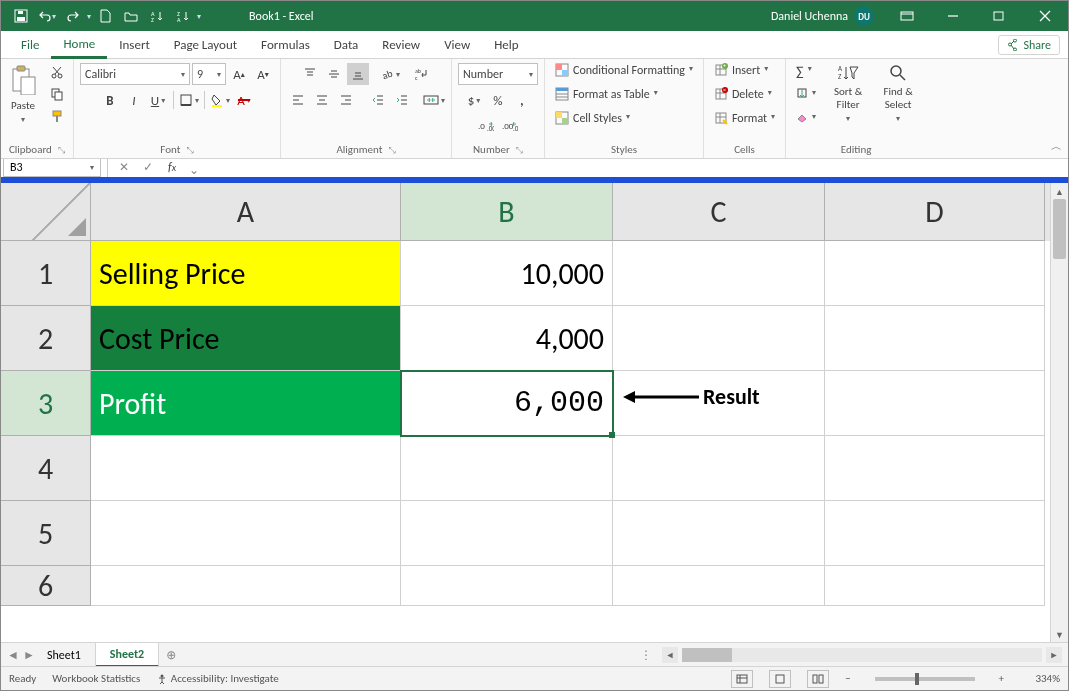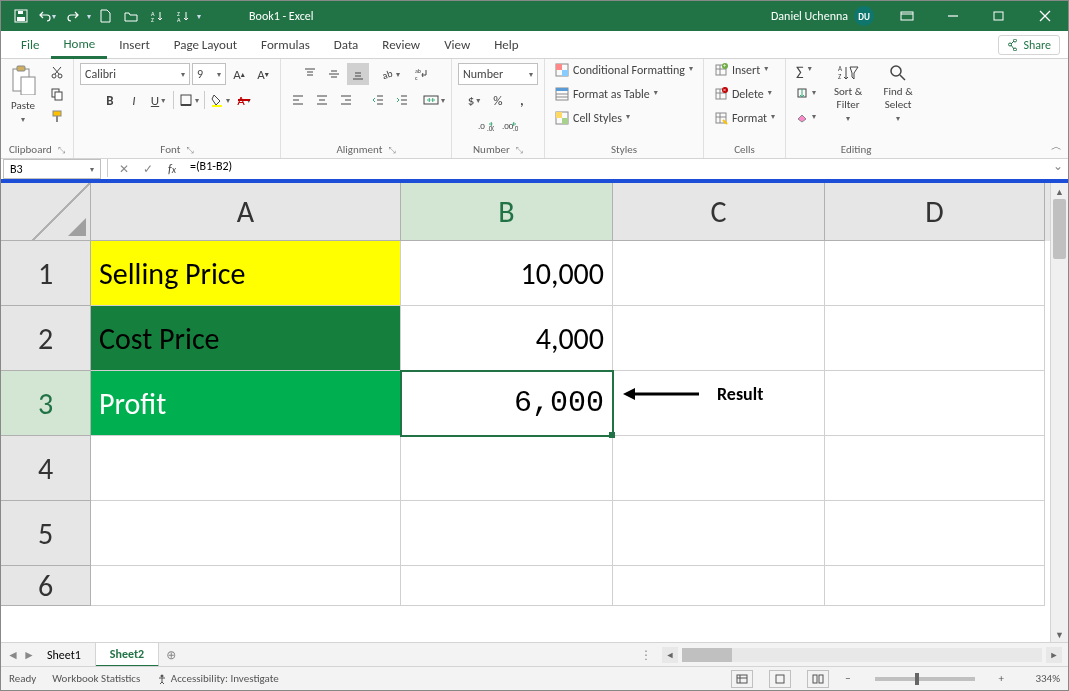--- a/index.html
+++ b/index.html
@@ -56,21 +56,21 @@
 .vlist { display:flex; flex-direction:column; gap:2px; }
 .vlist .item { height:22px; display:flex; align-items:flex-start; gap:4px; padding:0 4px; font-size:12px; white-space:nowrap; cursor:pointer;}
 .vlist .item .ico { width:14px; height:14px; display:inline-block; }
 
 .edit-block { display:flex; gap:6px; align-items:flex-start; }
 .ecol { display:flex; flex-direction:column; gap:2px; align-items:center; font-size:11px; text-align:center;}
 
 .collapse-ribbon { position:absolute; right:6px; bottom:4px; font-size:11px; color:#666; cursor:pointer;}
 
 
-.fbar { height:24px; border-bottom:4px solid #1d4ed8; display:flex; align-items:flex-start; font-size:12px; background:#fff; }
+.fbar { height:24px; border-bottom:6px solid #1d4ed8; display:flex; align-items:flex-end; font-size:12px; background:#fff; }
 .namebox { width:98px; border:1px solid #c0c0c0; margin:0 2px; height:20px; display:flex; align-items:center; padding:0 6px; justify-content:space-between; }
 .fbar .fxbtn { width:24px; height:20px; display:flex; align-items:center; justify-content:center; color:#888; }
 .fbar .fxbtn.fx { font-style:italic; color:#444; }
 .fbar .formula-input { flex:1; padding:0 6px; }
 .fbar .expand { width:20px; text-align:center; color:#888; }
 
 
 .sheet-wrap { position:absolute; top:182px; left:0; right:0; bottom:48px; display:flex; }
 .sheet { flex:1; overflow:hidden; position:relative; }
 .colheads { display:flex; height:58px; background:#e6e6e6; }
@@ -81,21 +81,21 @@
 
 .row { display:flex; height:65px; }
 .rowhead { width:90px; border-right:1px solid #b0b0b0; border-bottom:1px solid #b0b0b0; background:#e6e6e6; display:flex; align-items:center; justify-content:center; font-size:30px; color:#333;}
 .cell { border-right:1px solid #d0d0d0; border-bottom:1px solid #d0d0d0; display:flex; align-items:center; font-size:30px; padding:0 8px; }
 .cell.b { justify-content:flex-end; }
 .a1 { background:#ffff00; } .a2 { background:#15803d; } .a3 { background:#00b050; color:#fff; }
 .selected { outline:2px solid #217346; outline-offset:-1px; position:relative;font-family:Liberation Mono, monospace;}
 .selected::after { content:""; position:absolute; right:-3px; bottom:-3px; width:6px; height:6px; background:#217346;}
 .rowhead.sel,.colhead.sel { background:#d3e5d3; }
 
-.annot { position:absolute; left:620px; top:200px; display:flex; align-items:center; gap:16px; font-size:18px; font-weight:bold; color:#000; pointer-events:none;}
+.annot { position:absolute; left:620px; top:200px; display:flex; align-items:center; gap:2px; font-size:22px; font-weight:bold; color:#000; pointer-events:none;}
 .annot svg { display:block; }
 
 .vscroll { width:18px; background:#f0f0f0; border-left:1px solid #d4d4d4; position:relative;}
 .vscroll .thumb { position:absolute; top:16px; left:2px; right:2px; height:60px; background:#c0c0c0; border-radius:2px;}
 .vscroll .arrow { position:absolute; left:0; right:0; height:16px; display:flex; align-items:center; justify-content:center; font-size:9px; color:#666; }
 .vscroll .up { top:0; } .vscroll .down { bottom:0; }
 
 
 .sheettabs { position:absolute; bottom:24px; left:0; right:0; height:24px; border-top:1px solid #d4d4d4; background:#f3f3f3; display:flex; align-items:center; font-size:12px; }
 .sheettabs .nav { width:16px; text-align:center; color:#888; cursor:pointer; padding:0 6px;}
@@ -580,21 +580,20 @@
       <span>B3</span>
       <span class="caret">▾</span>
     </div>
   <div style="width:1px;height:18px;background:#ccc;margin:0 4px;"></div>
   <div class="fxbtn">✕</div>
   <div class="fxbtn">✓</div>
   <div class="fxbtn fx">
       <i>f</i>
       <sub>x</sub>
     </div>
-  <div class="formula-input">=(B1-B2)</div>
   <div class="expand">⌄</div>
 </div>
 
 <div class="sheet-wrap">
   <div class="sheet">
     <div class="colheads">
       <div class="corner"></div>
       <div class="colhead colA">A</div>
       <div class="colhead colB sel" style="color:#217346">B</div>
       <div class="colhead colC">C</div>

